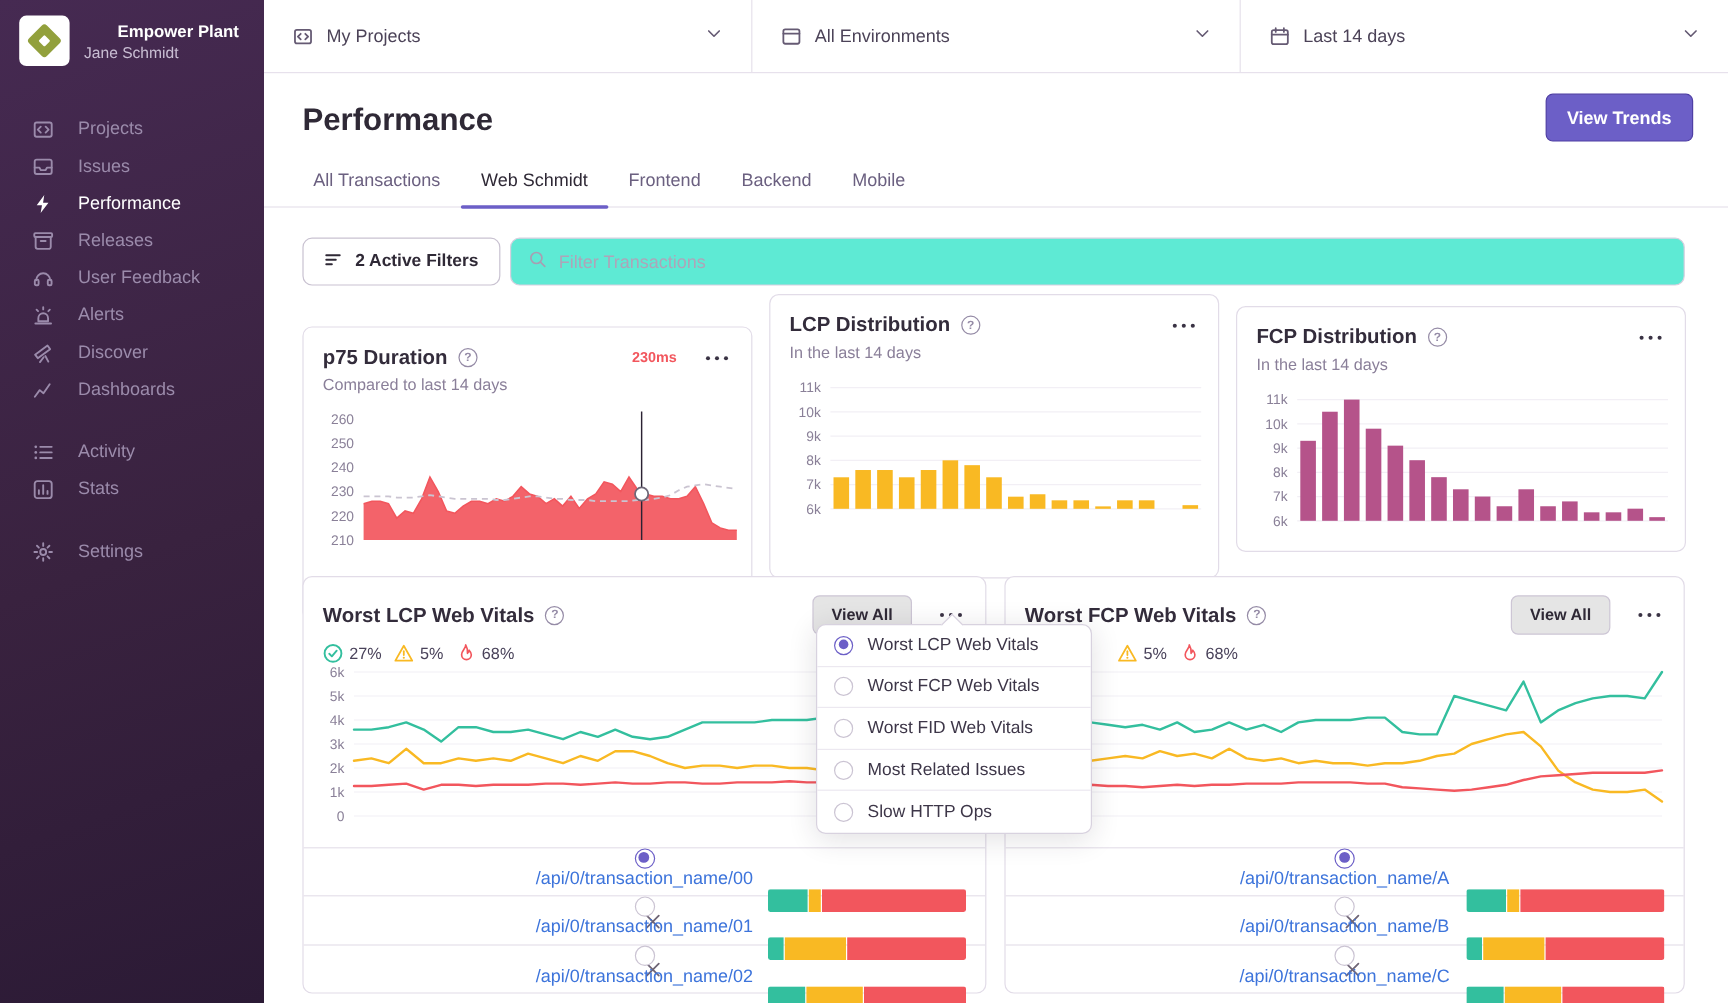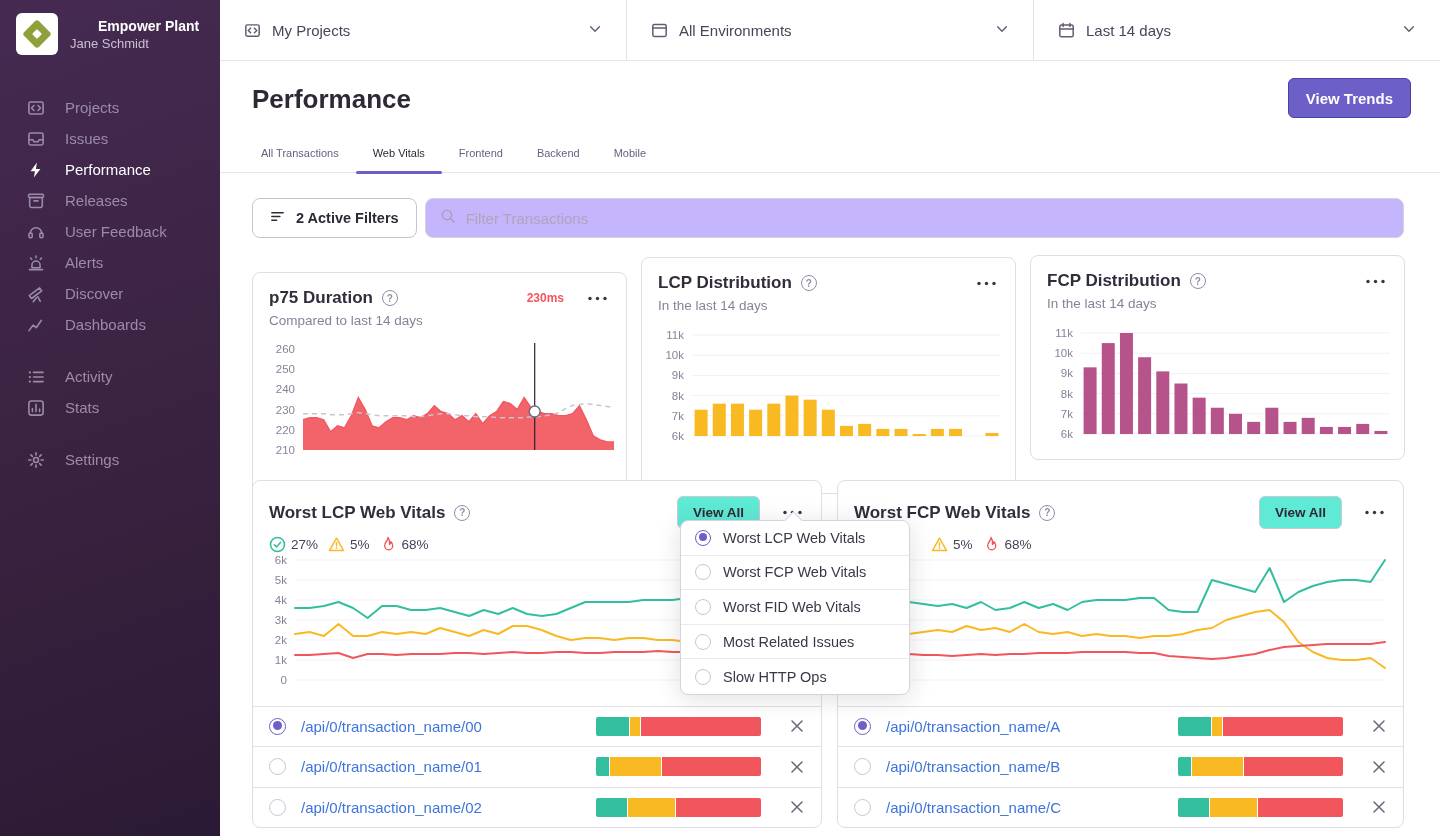--- a/index.html
+++ b/index.html
@@ -28,56 +28,56 @@
   .top-filter + .top-filter { border-left:1px solid #e7e1ec; }
   .top-filter svg { color:#655a73; }
   .top-filter .chev { margin-left:auto; color:#352e40; }
 
   
   .main { position:absolute; left:220px; top:61px; width:1220px; height:775px; }
   .page-head { position:relative; height:112px; }
   .page-title { position:absolute; left:32px; top:23px; font-size:26px; font-weight:700; color:#2f2936; }
   .view-trends { position:absolute; right:29px; top:17px; height:40px; padding:0 17px; background:#6C5FC7; border:1px solid #4f3fa4; border-radius:6px; color:#fff; font-weight:700; font-size:15px; font-family:inherit; cursor:pointer; }
   .tabs { position:absolute; left:0; bottom:0; width:100%; border-bottom:1px solid #e7e1ec; padding-left:24px; display:flex; }
-  .tab { padding:0 17px 13px; font-size:11px; color:#6b6080; position:relative; cursor:pointer;text-align:center; }
+  .tab { padding:0 17px 13px; font-size:15px; color:#6b6080; position:relative; cursor:pointer;text-align:center; }
   .tab.active { color:#2f2936; }
   .tab.active::after { content:''; position:absolute; left:0; right:0; bottom:-2px; height:3px; background:#6C5FC7; border-radius:2px; }
 
   .content { position:absolute; left:0; top:112px; right:0; bottom:0; }
   .filter-row { position:absolute; left:32px; top:25px; right:36px; height:40px; display:flex; gap:8px; }
   .btn-filters { display:flex; align-items:center; gap:11px; padding:0 17px; border:1px solid #c9c2d1; border-radius:8px; background:#fff; font-weight:700; font-size:14.5px; color:#2f2936; font-family:inherit; cursor:pointer; }
   .btn-filters svg { color:#2f2936; }
-  .search { flex:1; display:flex; align-items:center; gap:10px; padding:0 14px; border:1px solid #d6d0df; border-radius:8px; background:#c4b5fd; }
+  .search { flex:1; display:flex; align-items:center; gap:10px; padding:0 14px; border:1px solid #d6d0df; border-radius:8px; background:#5eead4; }
   .search svg { color:#a79fb2; flex:none; }
   .search input { border:none; outline:none; flex:1; font-size:15px; color:#433c50; font-family:inherit; background:transparent; }
   .search input::placeholder { color:#ada5b9; }
 
   
   .card { position:absolute; background:#fff; border:1px solid #e2dce8; border-radius:8px; }
   #card-p75  { left:32px;  top:99px; width:375px; height:246px; }
-  #card-lcp  { left:421px; top:84px; width:375px; height:237px; }
+  #card-lcp  { left:421px; top:72px; width:375px; height:237px; }
   #card-fcp  { left:810px; top:82px; width:375px; height:205px; }
   #card-wlcp { left:32px;  top:307px; width:570px; height:348px; }
   #card-wfcp { left:617px; top:307px; width:567px; height:348px; }
 
   .card-head { display:flex; align-items:center; gap:7px; padding:15px 16px 0; }
   .card-title { font-size:17px; font-weight:600; color:#332c3b; }
   .help { width:16px; height:16px; border:1.4px solid #958ba6; border-radius:50%; color:#958ba6; font-size:10px; font-weight:700; display:flex; align-items:center; justify-content:center; margin-left:2px; cursor:pointer; flex:none; }
   .spacer { flex:1; }
   .p75-value { color:#F2565D; font-size:12px; font-weight:600; margin-right:14px; }
   .dots-btn { border:none; background:none; color:#3a3344; cursor:pointer; padding:2px; display:flex; }
   .card-sub { padding:5px 16px 0; font-size:13.5px; color:#8a7f99; }
   .chart1 { position:absolute; left:12px; top:66px; }
-  .view-all { height:33px; padding:0 15px; border:1px solid #cdc6d5; border-radius:6px; background:#5eead4; font-size:13.5px; font-weight:700; color:#2f2936; font-family:inherit; cursor:pointer; margin-right:13px; }
+  .view-all { height:33px; padding:0 15px; border:1px solid #cdc6d5; border-radius:6px; background:#e5e5e5; font-size:13.5px; font-weight:700; color:#2f2936; font-family:inherit; cursor:pointer; margin-right:13px; }
   .badges { display:flex; align-items:center; gap:10px; padding:7px 16px 0; font-size:13.5px; color:#49425a; }
   .badge { display:flex; align-items:center; gap:5px; }
   .badges.offset { padding-left:93px; }
   .vchart { position:absolute; left:10px; top:62px; }
   .tx-rows { position:absolute; left:0; right:0; bottom:0; }
-  .tx-row { height:40.5px; border-top:1px solid #e5e0ea; display:flex; align-items:center; padding:0 16px; gap:15px; }
+  .tx-row { height:40.5px; border-top:1px solid #e5e0ea; display:flex; align-items:center; padding:0 16px; gap:0;flex-direction:column; }
   .tx-link { font-size:15px; color:#3D74DB; text-decoration:none; cursor:pointer; }
   .tx-bar { margin-left:auto; width:165px; height:19px; border-radius:2px; overflow:hidden; display:flex; gap:1px; flex:none; }
   .tx-bar div { height:100%; }
   .x-btn { border:none; background:none; cursor:pointer; color:#6f6576; display:flex; padding:0; margin-left:13px; }
 
   .radio { width:17px; height:17px; border:1.5px solid #cbc4d3; border-radius:50%; background:#fff; flex:none; cursor:pointer; }
   .radio.sel { border-color:#6C5FC7; }
   .radio.sel::after { content:''; display:block; width:9px; height:9px; margin:2.5px; border-radius:50%; background:#6C5FC7; }
 
   
@@ -225,21 +225,21 @@
           </svg></span>
       </div>
     </div>
 
   <div class="main">
     <div class="page-head">
       <div class="page-title">Performance</div>
       <button class="view-trends">View Trends</button>
       <div class="tabs" id="tabs">
           <div class="tab"><span>All Transactions</span></div>
-          <div class="tab active"><span>Web Vitals</span></div>
+          <div class="tab active"><span>Web Schmidt</span></div>
           <div class="tab"><span>Frontend</span></div>
           <div class="tab"><span>Backend</span></div>
           <div class="tab"><span>Mobile</span></div>
         </div>
     </div>
 
     <div class="content">
       <div class="filter-row">
         <button class="btn-filters">
           <span class="icon-slot"><svg width="15" height="15" viewBox="0 0 16 16" fill="none" stroke="currentColor" stroke-width="1.4" stroke-linecap="round" stroke-linejoin="round">

